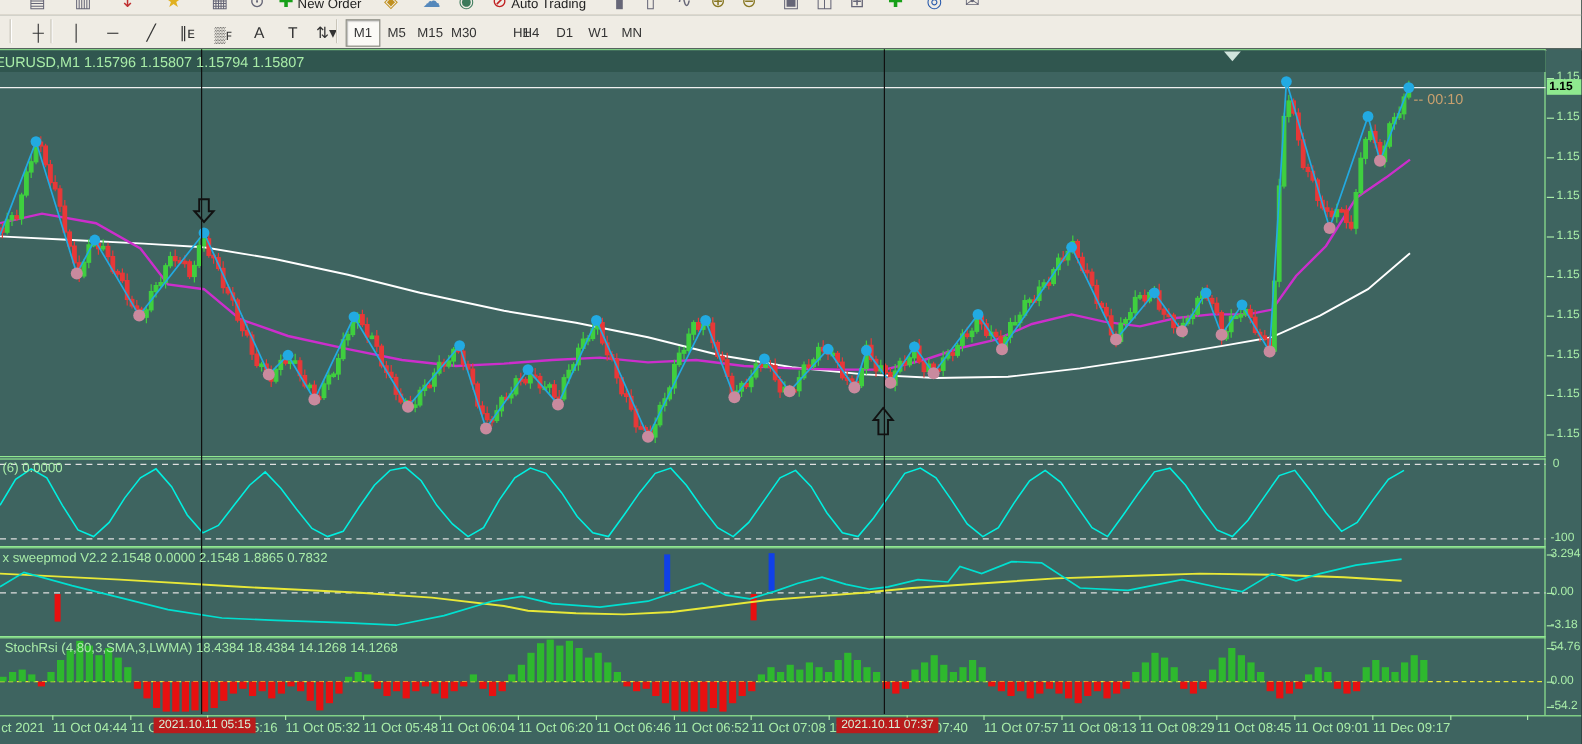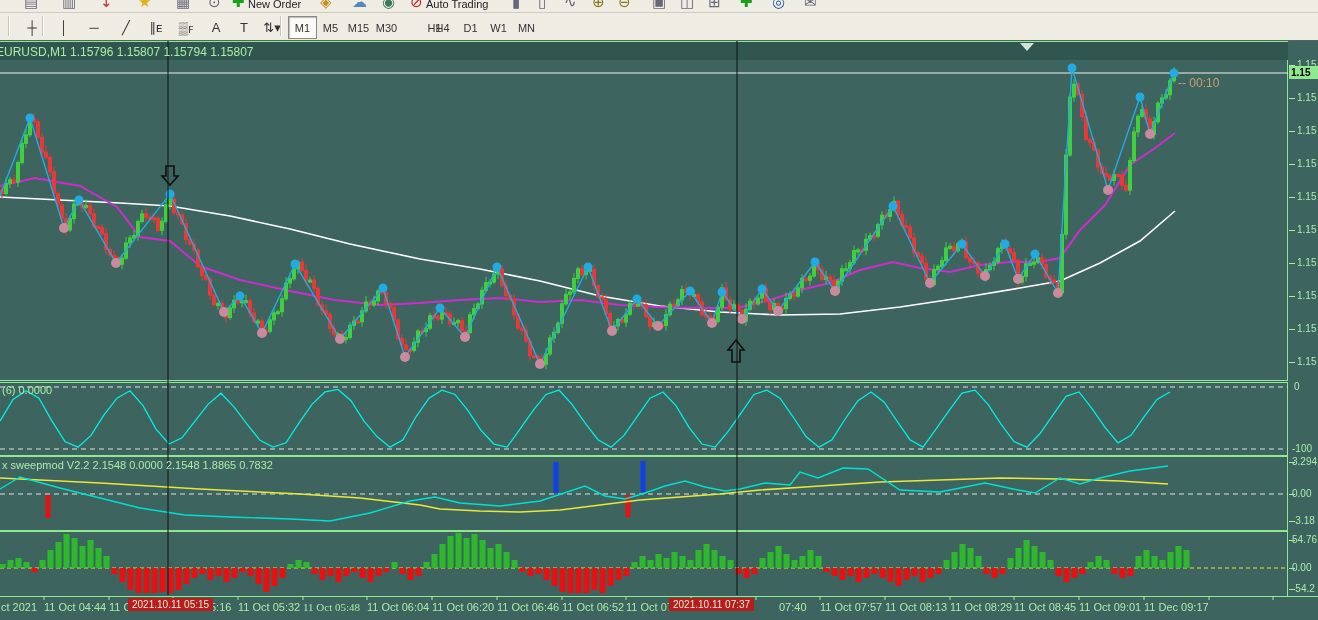--- a/index.html
+++ b/index.html
@@ -102,20 +102,21 @@
   <div id="title-strip"></div>
   <div class="pane" id="w1-pane"></div>
   <div class="pane" id="w2-pane"></div>
   <div class="pane" id="w3-pane"></div>
   <div id="axis-col"></div>
   <div id="time-axis"></div>
 
   <div class="gtext wlabel" style="left:-4px;top:45px;font-size:12px;z-index:7">EURUSD,M1  1.15796 1.15807 1.15794 1.15807</div>
   <div class="gtext wlabel" style="left:2px;top:384px;z-index:7">(6) 0.0000</div>
   <div class="gtext wlabel" style="left:2px;top:459px;z-index:7">x sweepmod  V2.2 2.1548 0.0000 2.1548 1.8865 0.7832</div>
+  <div class="gtext wlabel" style="left:4px;top:534px;z-index:7">StochRsi (4,80,3,SMA,3,LWMA) 18.4384 18.4384 14.1268 14.1268</div>
 
   <div id="countdown"><span>--</span>
       <span>00:10</span></div>
 
   <div id="price-box">1.15</div>
   <div id="shift-marker"></div>
 
   <svg id="chart-svg" width="1318" height="620">
       <line x1="0" y1="73" x2="1288" y2="73" stroke="#F0F0F0" stroke-width="1"></line>
       <path d="M0,197 L60,200 L120,203 L170,206 L230,216 L290,229 L350,244 L420,259 L480,269 L540,281 L600,296 L660,306 L720,312 L780,315 L840,314 L900,307 L960,298 L1020,288 L1060,281 L1100,263 L1140,241 L1175,211" fill="none" stroke="#FFFFFF" stroke-width="1.6"></path>
@@ -967,29 +968,29 @@
     <div class="tick-dash" style="left: 1289px; top: 540px; z-index: 6;"></div>
     <div class="axlabel" style="left: 1292px; top: 562px; z-index: 6;">0.00</div>
     <div class="tick-dash" style="left: 1289px; top: 568px; z-index: 6;"></div>
     <div class="axlabel" style="left: 1292px; top: 583px; z-index: 6;">-54.2</div>
     <div class="tick-dash" style="left: 1289px; top: 589px; z-index: 6;"></div>
     <div class="gtext" style="left: 1px; top: 601px; z-index: 6;">ct 2021</div>
     <div class="gtext" style="left: 44px; top: 601px; z-index: 6;">11 Oct 04:44</div>
     <div class="gtext" style="left: 109px; top: 601px; z-index: 6;">11 O</div>
     <div class="gtext" style="left: 210px; top: 601px; z-index: 6;">5:16</div>
     <div class="gtext" style="left: 238px; top: 601px; z-index: 6;">11 Oct 05:32</div>
-    <div class="gtext" style="left: 303px; top: 601px; z-index: 6; font-family: Liberation Serif, serif;">11 Oct 05:48</div>
+    <div class="gtext" style="left: 303px; top: 601px; z-index: 6;">11 Oct 05:48</div>
     <div class="gtext" style="left: 367px; top: 601px; z-index: 6;">11 Oct 06:04</div>
     <div class="gtext" style="left: 432px; top: 601px; z-index: 6;">11 Oct 06:20</div>
     <div class="gtext" style="left: 497px; top: 601px; z-index: 6;">11 Oct 06:46</div>
     <div class="gtext" style="left: 562px; top: 601px; z-index: 6;">11 Oct 06:52</div>
     <div class="gtext" style="left: 626px; top: 601px; z-index: 6;">11 Oct 07:08</div>
     <div class="gtext" style="left: 691px; top: 601px; z-index: 6;">11</div>
     <div class="gtext" style="left: 779px; top: 601px; z-index: 6;">07:40</div>
     <div class="gtext" style="left: 820px; top: 601px; z-index: 6;">11 Oct 07:57</div>
     <div class="gtext" style="left: 885px; top: 601px; z-index: 6;">11 Oct 08:13</div>
     <div class="gtext" style="left: 950px; top: 601px; z-index: 6;">11 Oct 08:29</div>
     <div class="gtext" style="left: 1014px; top: 601px; z-index: 6;">11 Oct 08:45</div>
     <div class="gtext" style="left: 1079px; top: 601px; z-index: 6;">11 Oct 09:01</div>
     <div class="gtext" style="left: 1144px; top: 601px; z-index: 6;">11 Dec 09:17</div>
     <div class="datebox" style="left: 128px;">2021.10.11 05:15</div>
-    <div class="datebox" style="left: 669px;">2021.10.11 07:37</div>
+    <div class="datebox" style="left: 697px;">2021.10.11 07:37</div>
   </div>
 
 </body></html>

